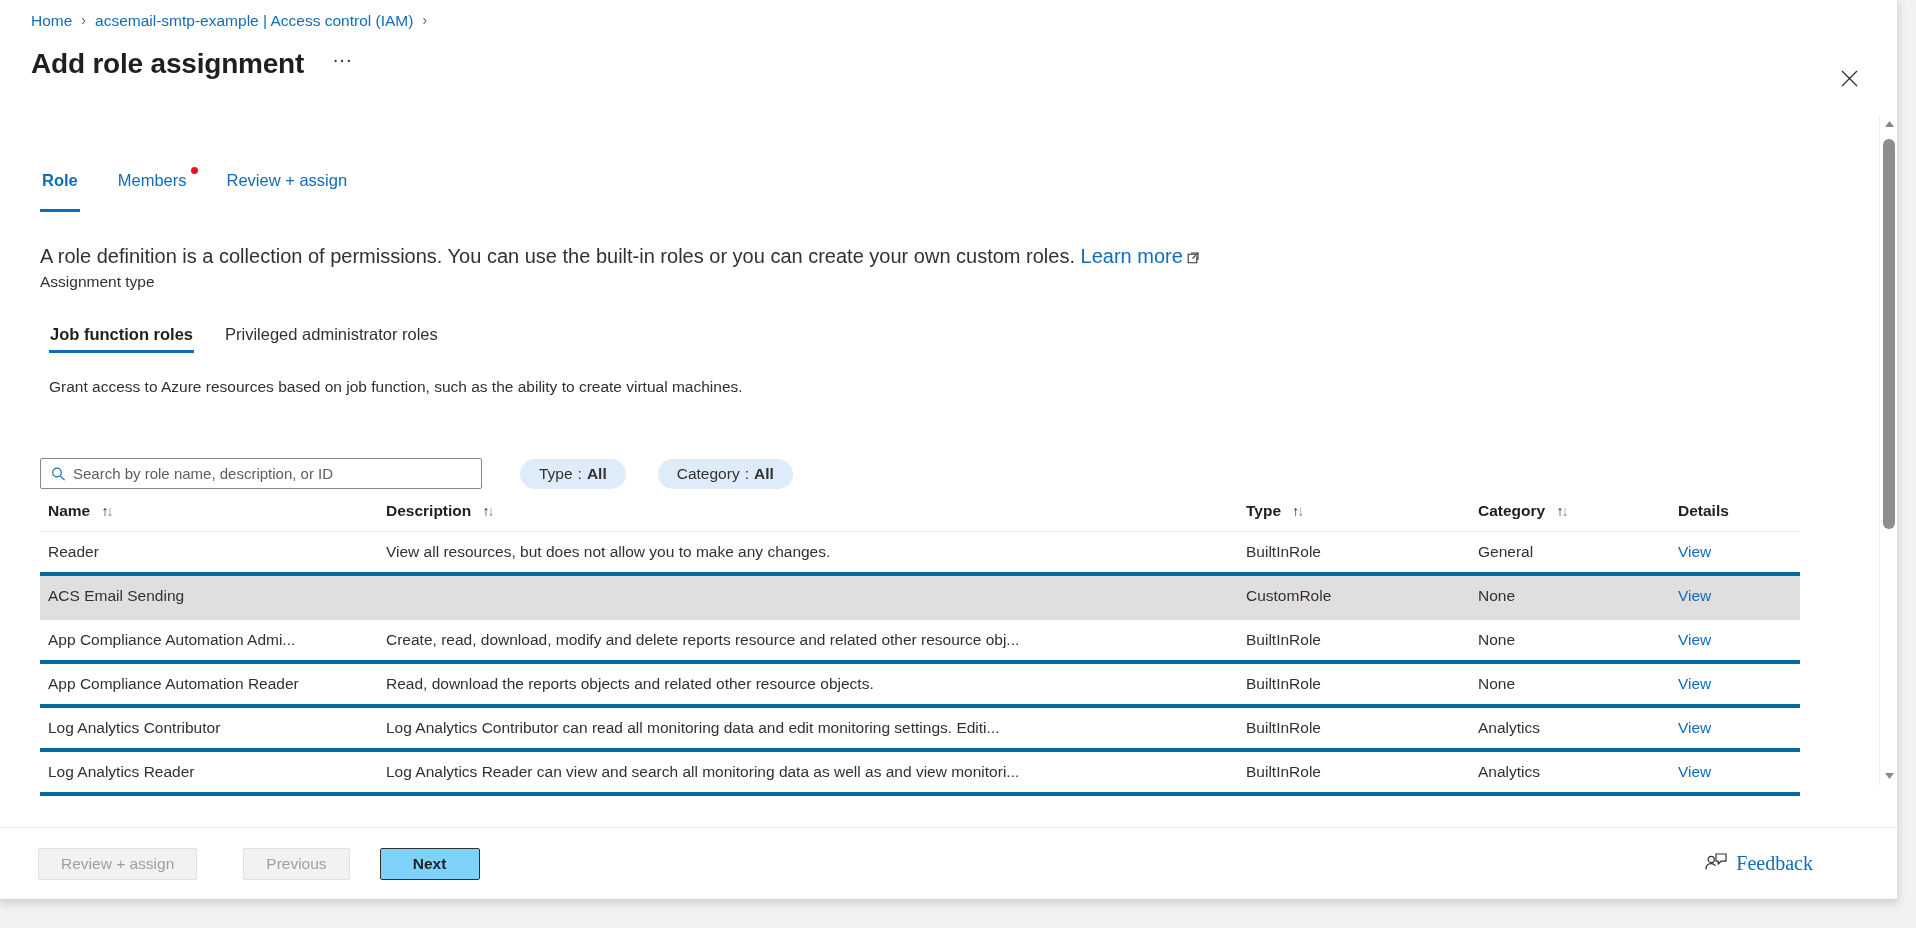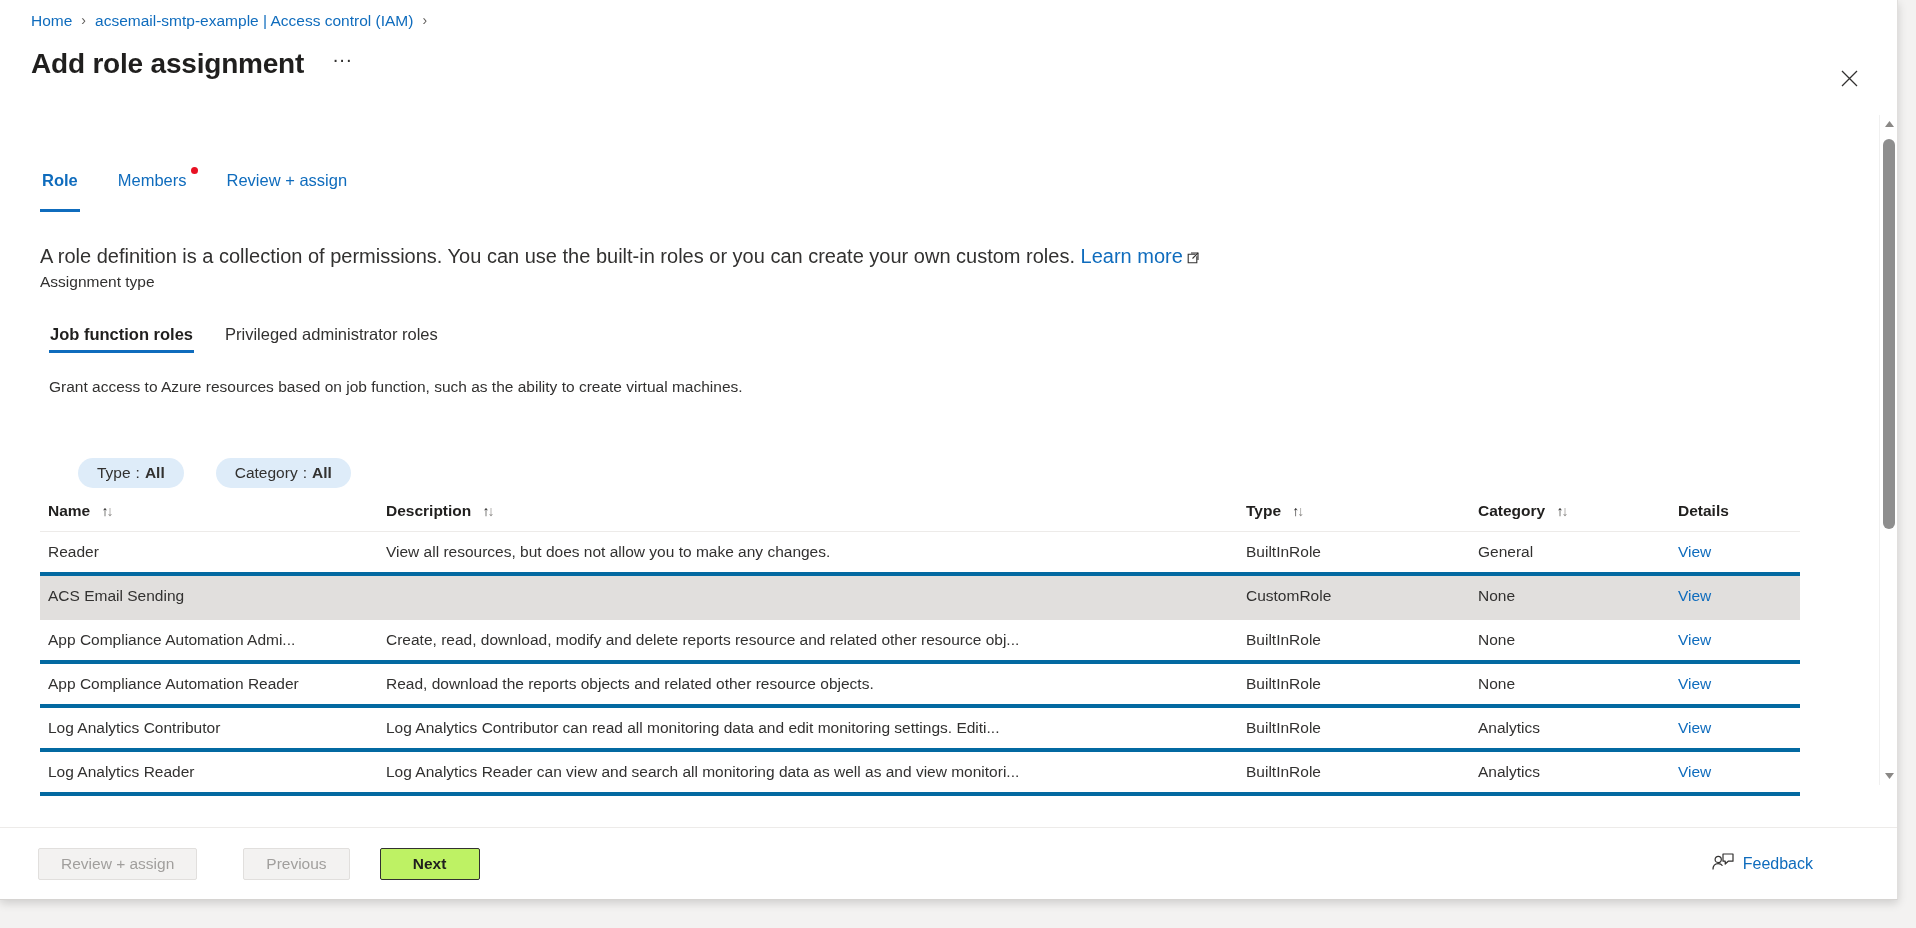--- a/index.html
+++ b/index.html
@@ -313,21 +313,21 @@
     height: 32px;
     min-width: 100px;
     padding: 0 22px;
     font-size: 15.5px;
     font-family: "Liberation Sans", sans-serif;
     border-radius: 2px;
     cursor: pointer;
     display: flex;
     align-items: center;
     justify-content: center;
-    background: #bef264;
+    background: #7dd3fc;
     border: 1px solid #8a8886;
     color: #201f1e;
   }
   .btn.disabled {
     background: #f3f2f1;
     border-color: #e1dfdd;
     color: #a19f9d;
     cursor: default;
   }
   .btn.primary-outline {
@@ -340,22 +340,23 @@
 
   .feedback {
     position: absolute;
     right: 84px;
     display: flex;
     align-items: center;
     gap: 9px;
     cursor: pointer;
   }
   .feedback-label {
-    font-size: 16px;
+    font-size: 20px;
     color: #0f6cbd;
+    font-family: Liberation Serif, serif;
   }
 
   
   .vscroll {
     position: absolute;
     right: 0; top: 115px;
     width: 18px;
     height: 670px;
     background: #ffffff;
     border-left: 1px solid #f0f0f0;
@@ -441,20 +442,29 @@
       <span>Job function roles</span>
     </div>
     <div class="subtab">
       <span>Privileged administrator roles</span>
     </div>
   </div>
 
   <div class="grant-text">Grant access to Azure resources based on job function, such as the ability to create virtual machines.</div>
 
   <div class="toolbar">
+    <div class="searchbox">
+      <span class="search-icon">
+        <svg width="15" height="15" viewBox="0 0 15 15">
+          <circle cx="6" cy="6" r="4.3" stroke="#0f6cbd" stroke-width="1.2" fill="none"></circle>
+          <path d="M9.3 9.3 L13.6 13.6" stroke="#0f6cbd" stroke-width="1.2" fill="none"></path>
+        </svg>
+      </span>
+      <input type="text" placeholder="Search by role name, description, or ID" style="">
+    </div>
 
     <button class="pill" style="background: rgb(222, 236, 249);">
       <span class="pill-key">Type</span>
       <span class="pill-key" style="margin-left:5px">:</span>
       <span class="pill-val">All</span>
     </button>
 
     <button class="pill second" style="background: rgb(222, 236, 249);">
       <span class="pill-key">Category</span>
       <span class="pill-key" style="margin-left:5px">:</span>

